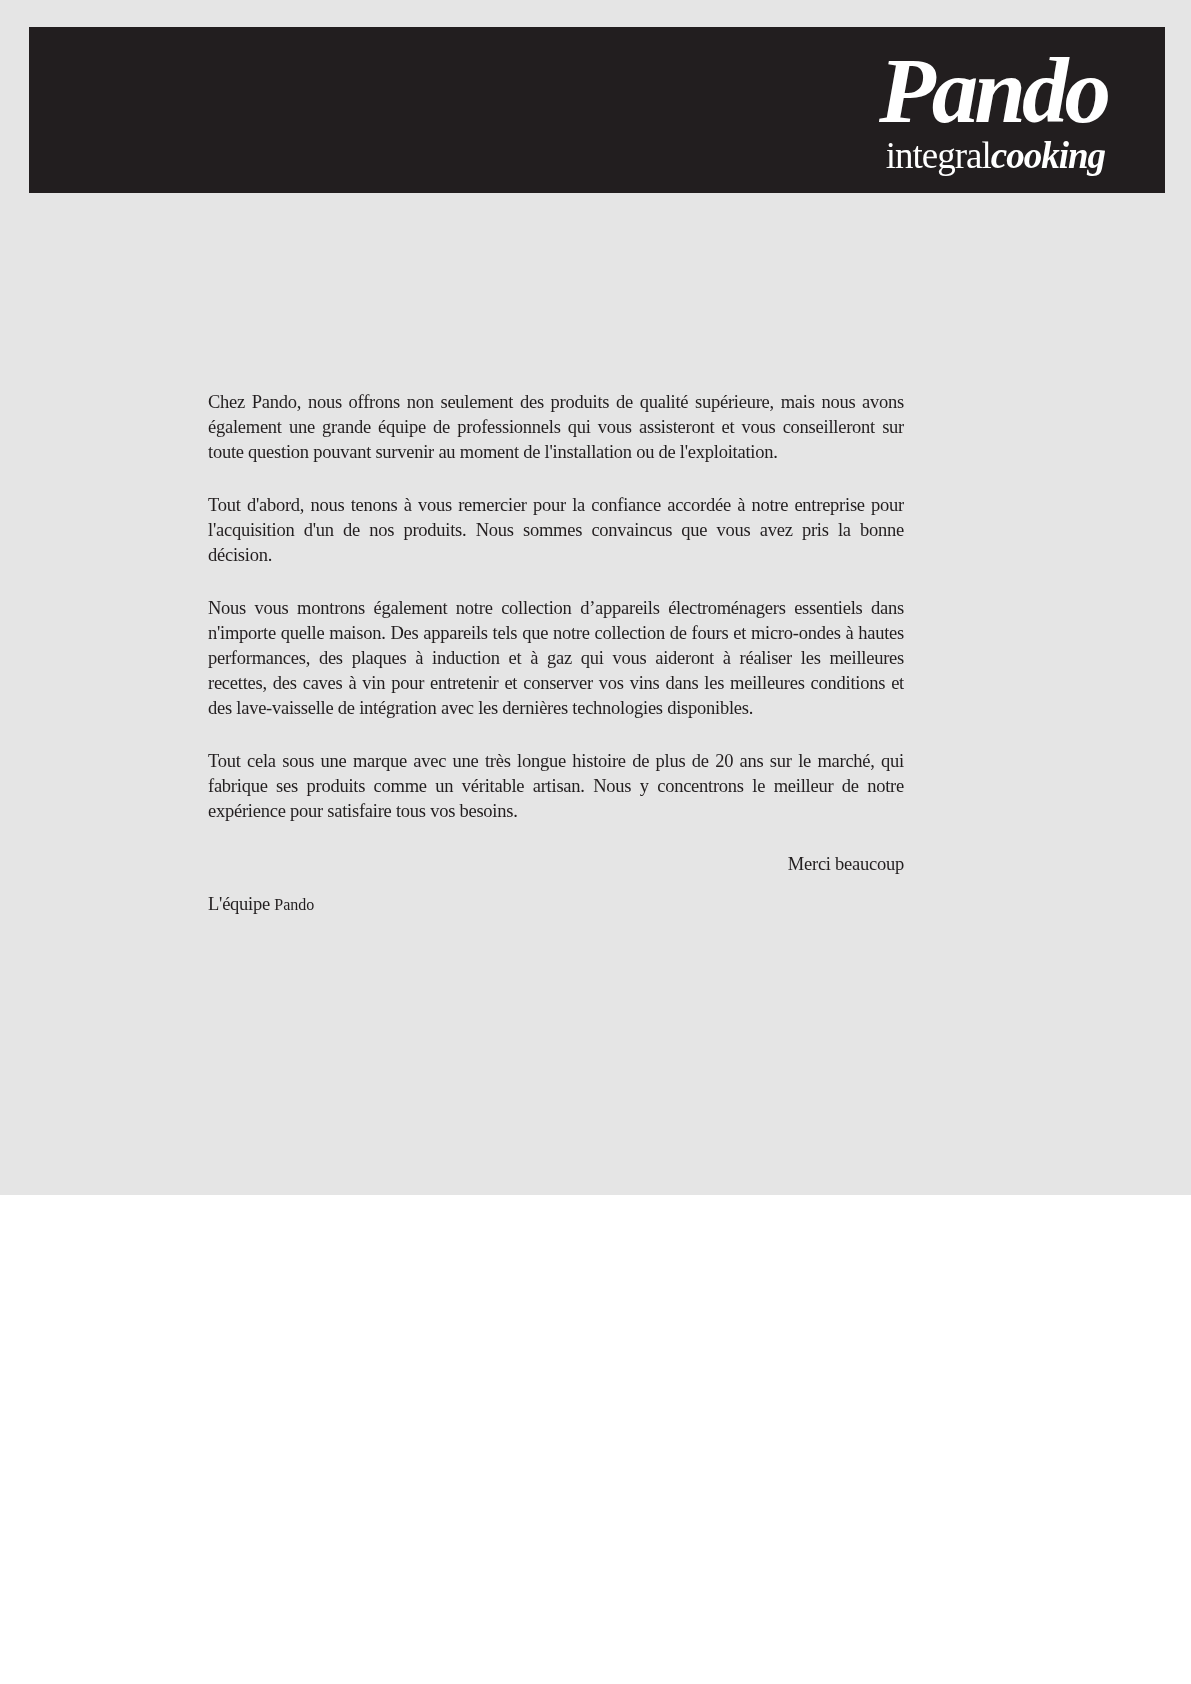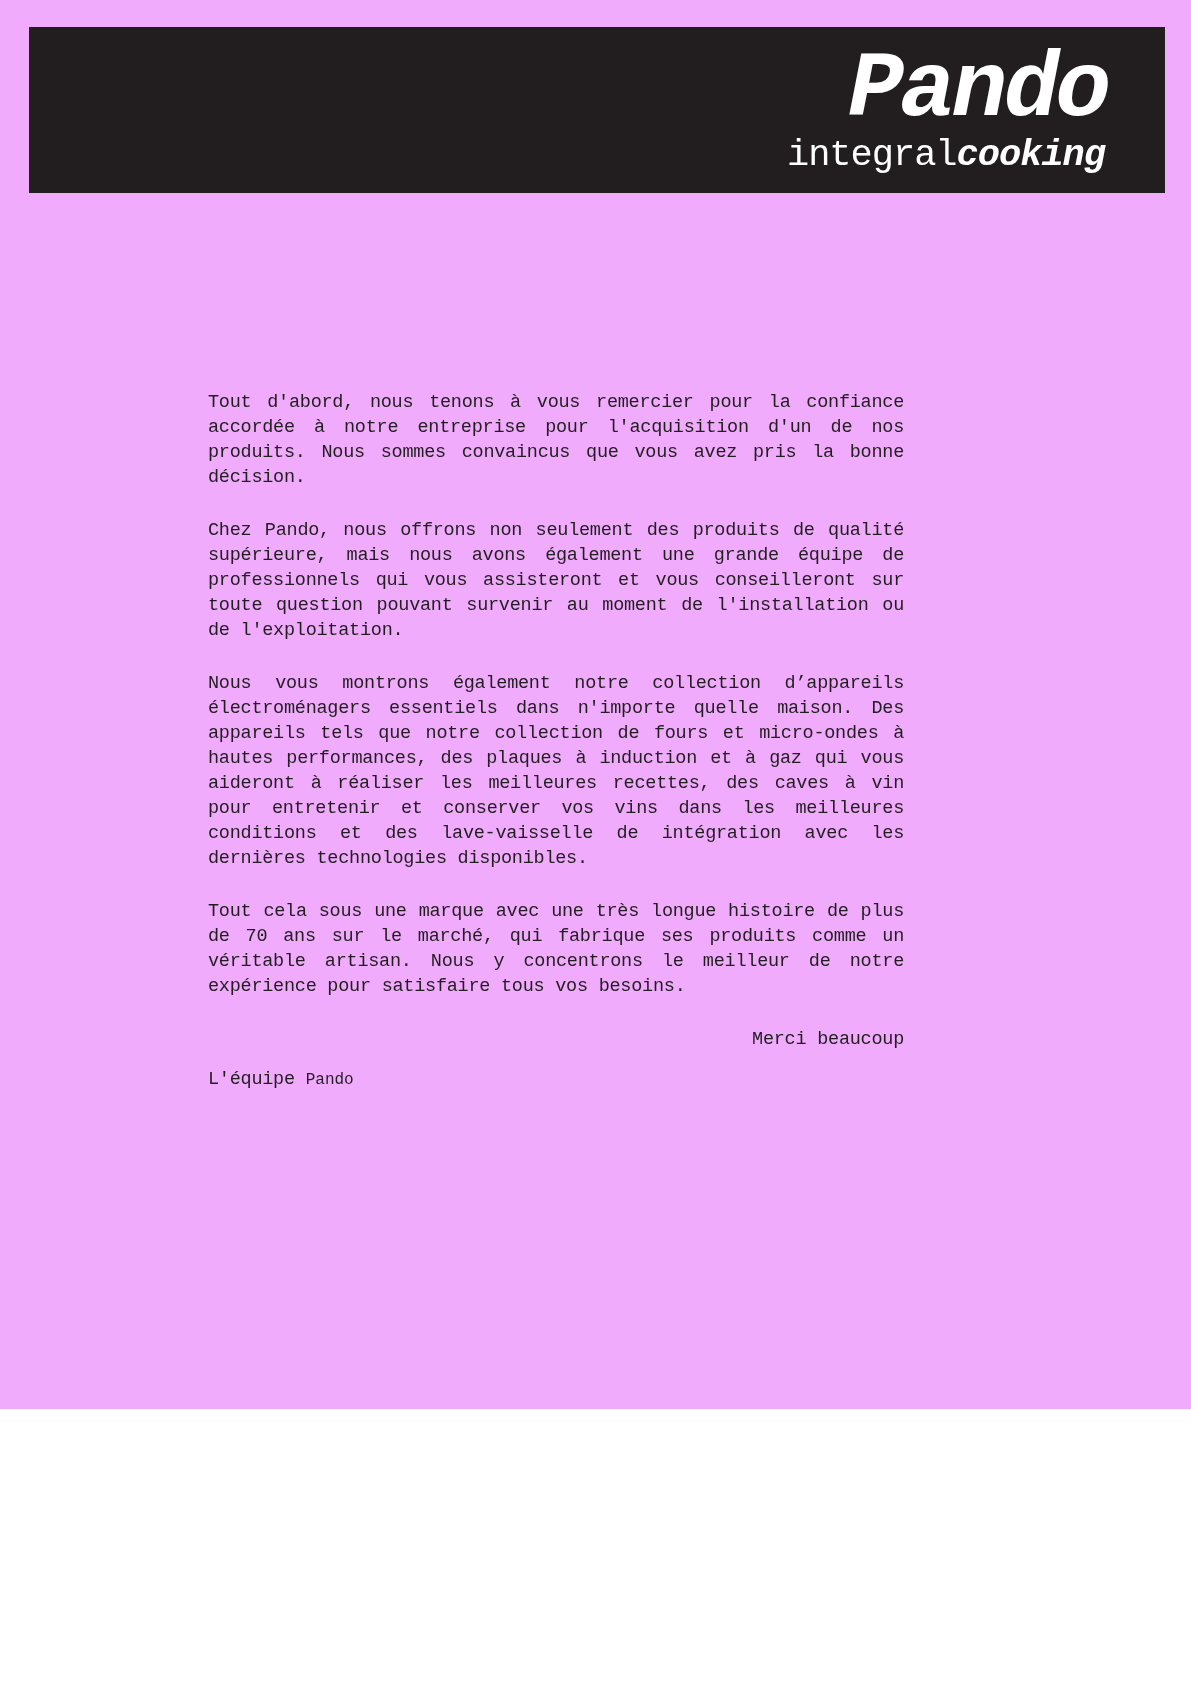--- a/index.html
+++ b/index.html
@@ -3,24 +3,24 @@
 <meta charset="utf-8">
 <style>
   html, body {
     margin: 0;
     padding: 0;
     background: #ffffff;
   }
   .page {
     position: relative;
     width: 1191px;
-    height: 1409px;
-    background: #f0abfc;
+    height: 1195px;
+    background: #e5e5e5;
     overflow: hidden;
-    font-family: Liberation Mono, monospace;
+    font-family: Liberation Serif, serif;
     color: #221e1f;
   }
 
   
   .header-bar {
     position: absolute;
     left: 29px;
     top: 27px;
     width: 1136px;
     height: 166px;
@@ -111,23 +111,23 @@
 <div class="page">
 
   <div class="header-bar">
     <div class="logo">
       <span class="logo-brand">Pando</span>
       <span class="logo-sub"><span class="sub-regular">integral</span><span class="sub-bold">cooking</span></span>
     </div>
   </div>
 
   <div class="letter">
+    <p>Chez Pando, nous offrons non seulement des produits de qualité supérieure, mais nous avons également une grande équipe de professionnels qui vous assisteront et vous conseilleront sur toute question pouvant survenir au moment de l'installation ou de l'exploitation.</p>
     <p>Tout d'abord, nous tenons à vous remercier pour la confiance accordée à notre entreprise pour l'acquisition d'un de nos produits. Nous sommes convaincus que vous avez pris la bonne décision.</p>
-    <p>Chez Pando, nous offrons non seulement des produits de qualité supérieure, mais nous avons également une grande équipe de professionnels qui vous assisteront et vous conseilleront sur toute question pouvant survenir au moment de l'installation ou de l'exploitation.</p>
     <p>Nous vous montrons également notre collection d’appareils électroménagers essentiels dans n'importe quelle maison. Des appareils tels que notre collection de fours et micro-ondes à hautes performances, des plaques à induction et à gaz qui vous aideront à réaliser les meilleures recettes, des caves à vin pour entretenir et conserver vos vins dans les meilleures conditions et des lave-vaisselle de intégration avec les dernières technologies disponibles.</p>
-    <p>Tout cela sous une marque avec une très longue histoire de plus de 70 ans sur le marché, qui fabrique ses produits comme un véritable artisan. Nous y concentrons le meilleur de notre expérience pour satisfaire tous vos besoins.</p>
+    <p>Tout cela sous une marque avec une très longue histoire de plus de 20 ans sur le marché, qui fabrique ses produits comme un véritable artisan. Nous y concentrons le meilleur de notre expérience pour satisfaire tous vos besoins.</p>
     <p class="closing">Merci beaucoup</p>
     <p class="signature"><span>L'équipe</span> <span class="sig-brand">Pando</span></p>
   </div>
 
   <div class="footer-bar"></div>
 
 </div>
 
 </body></html>

